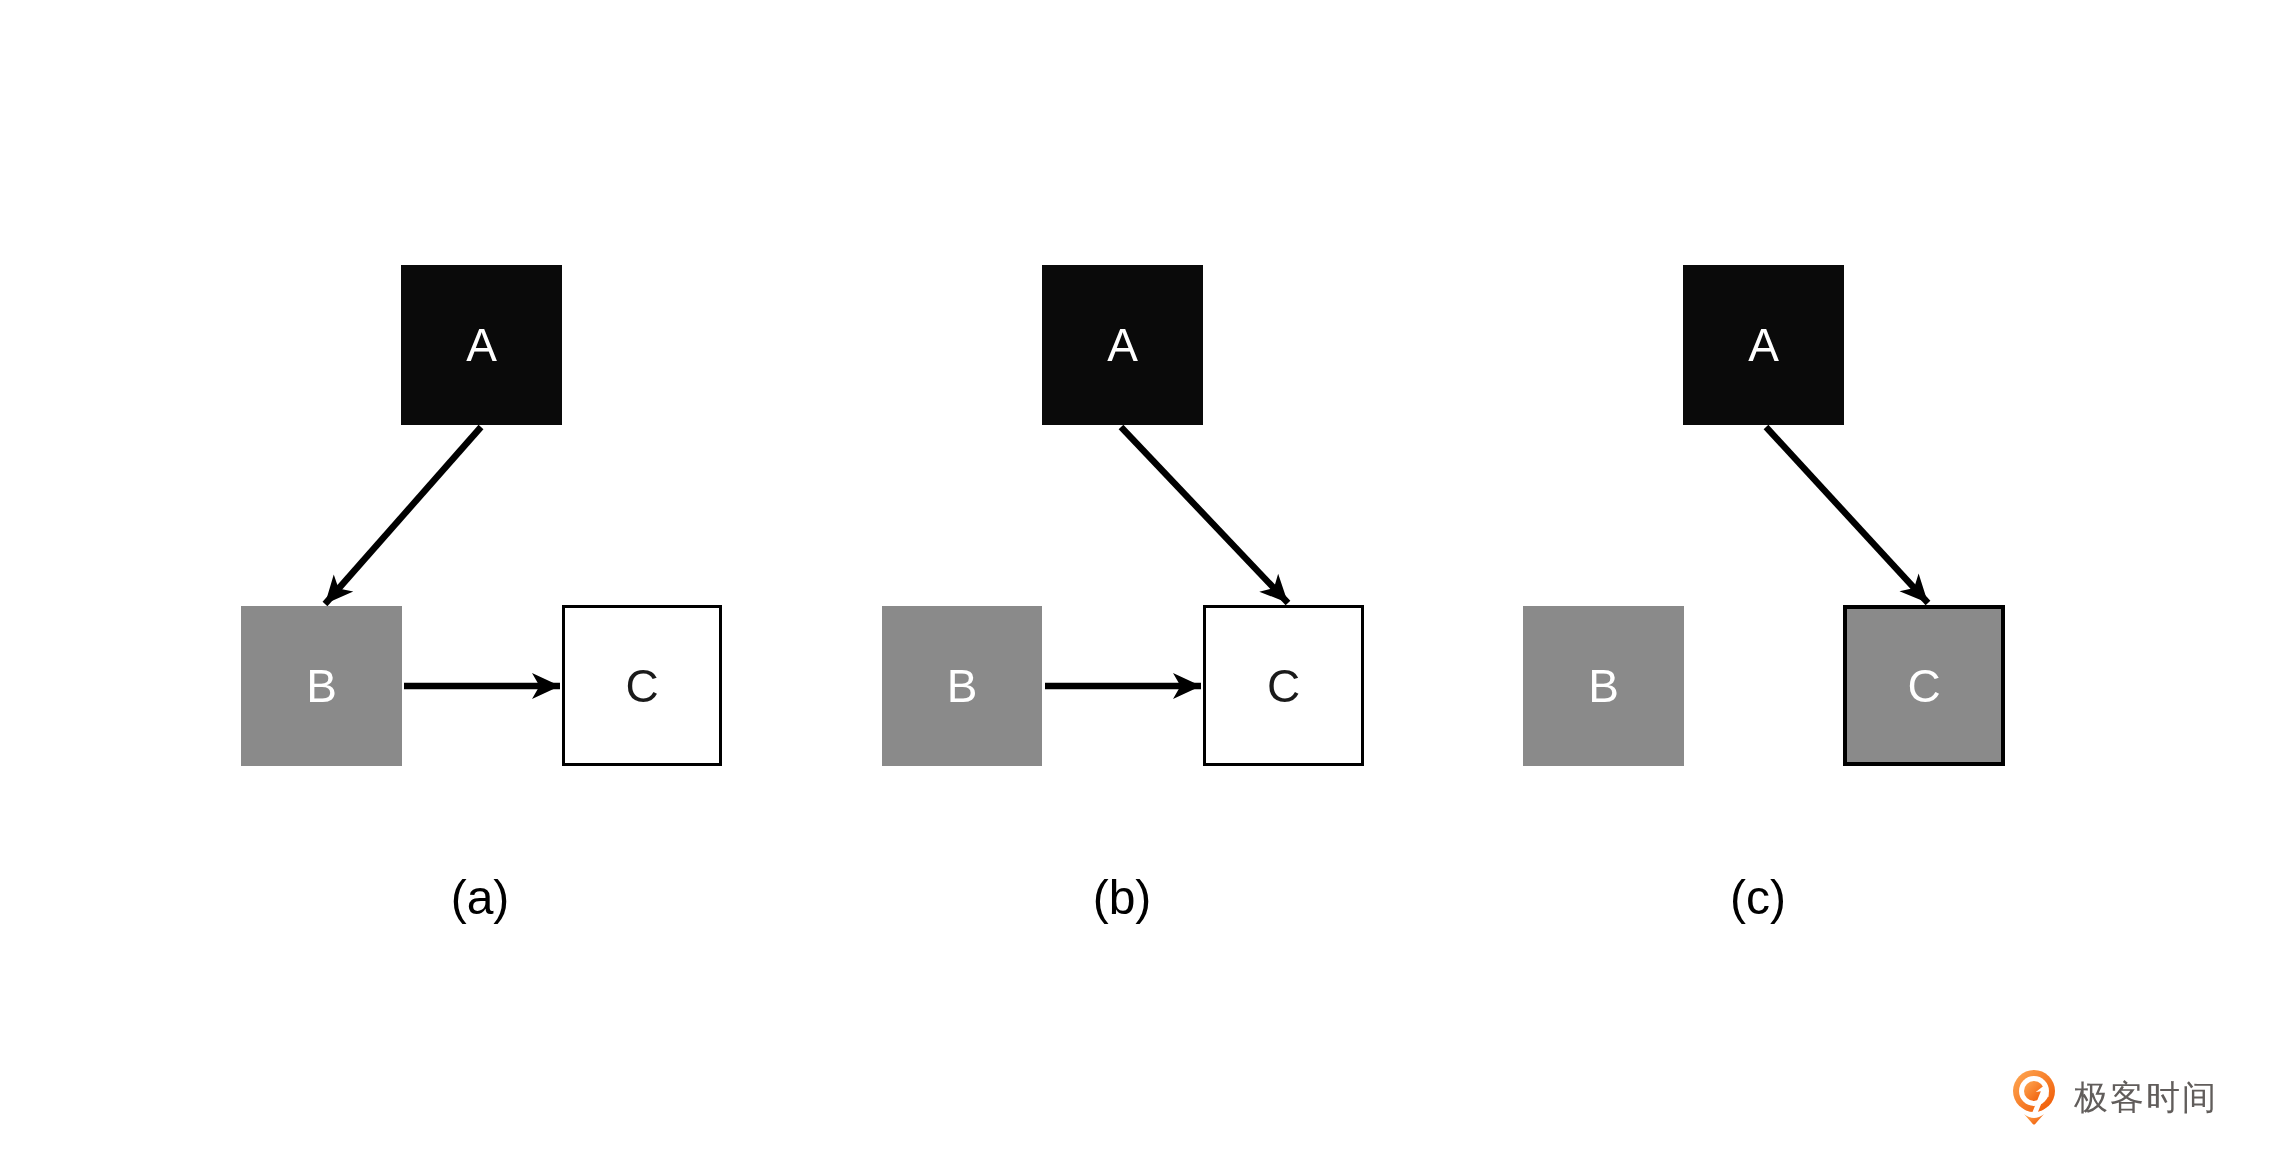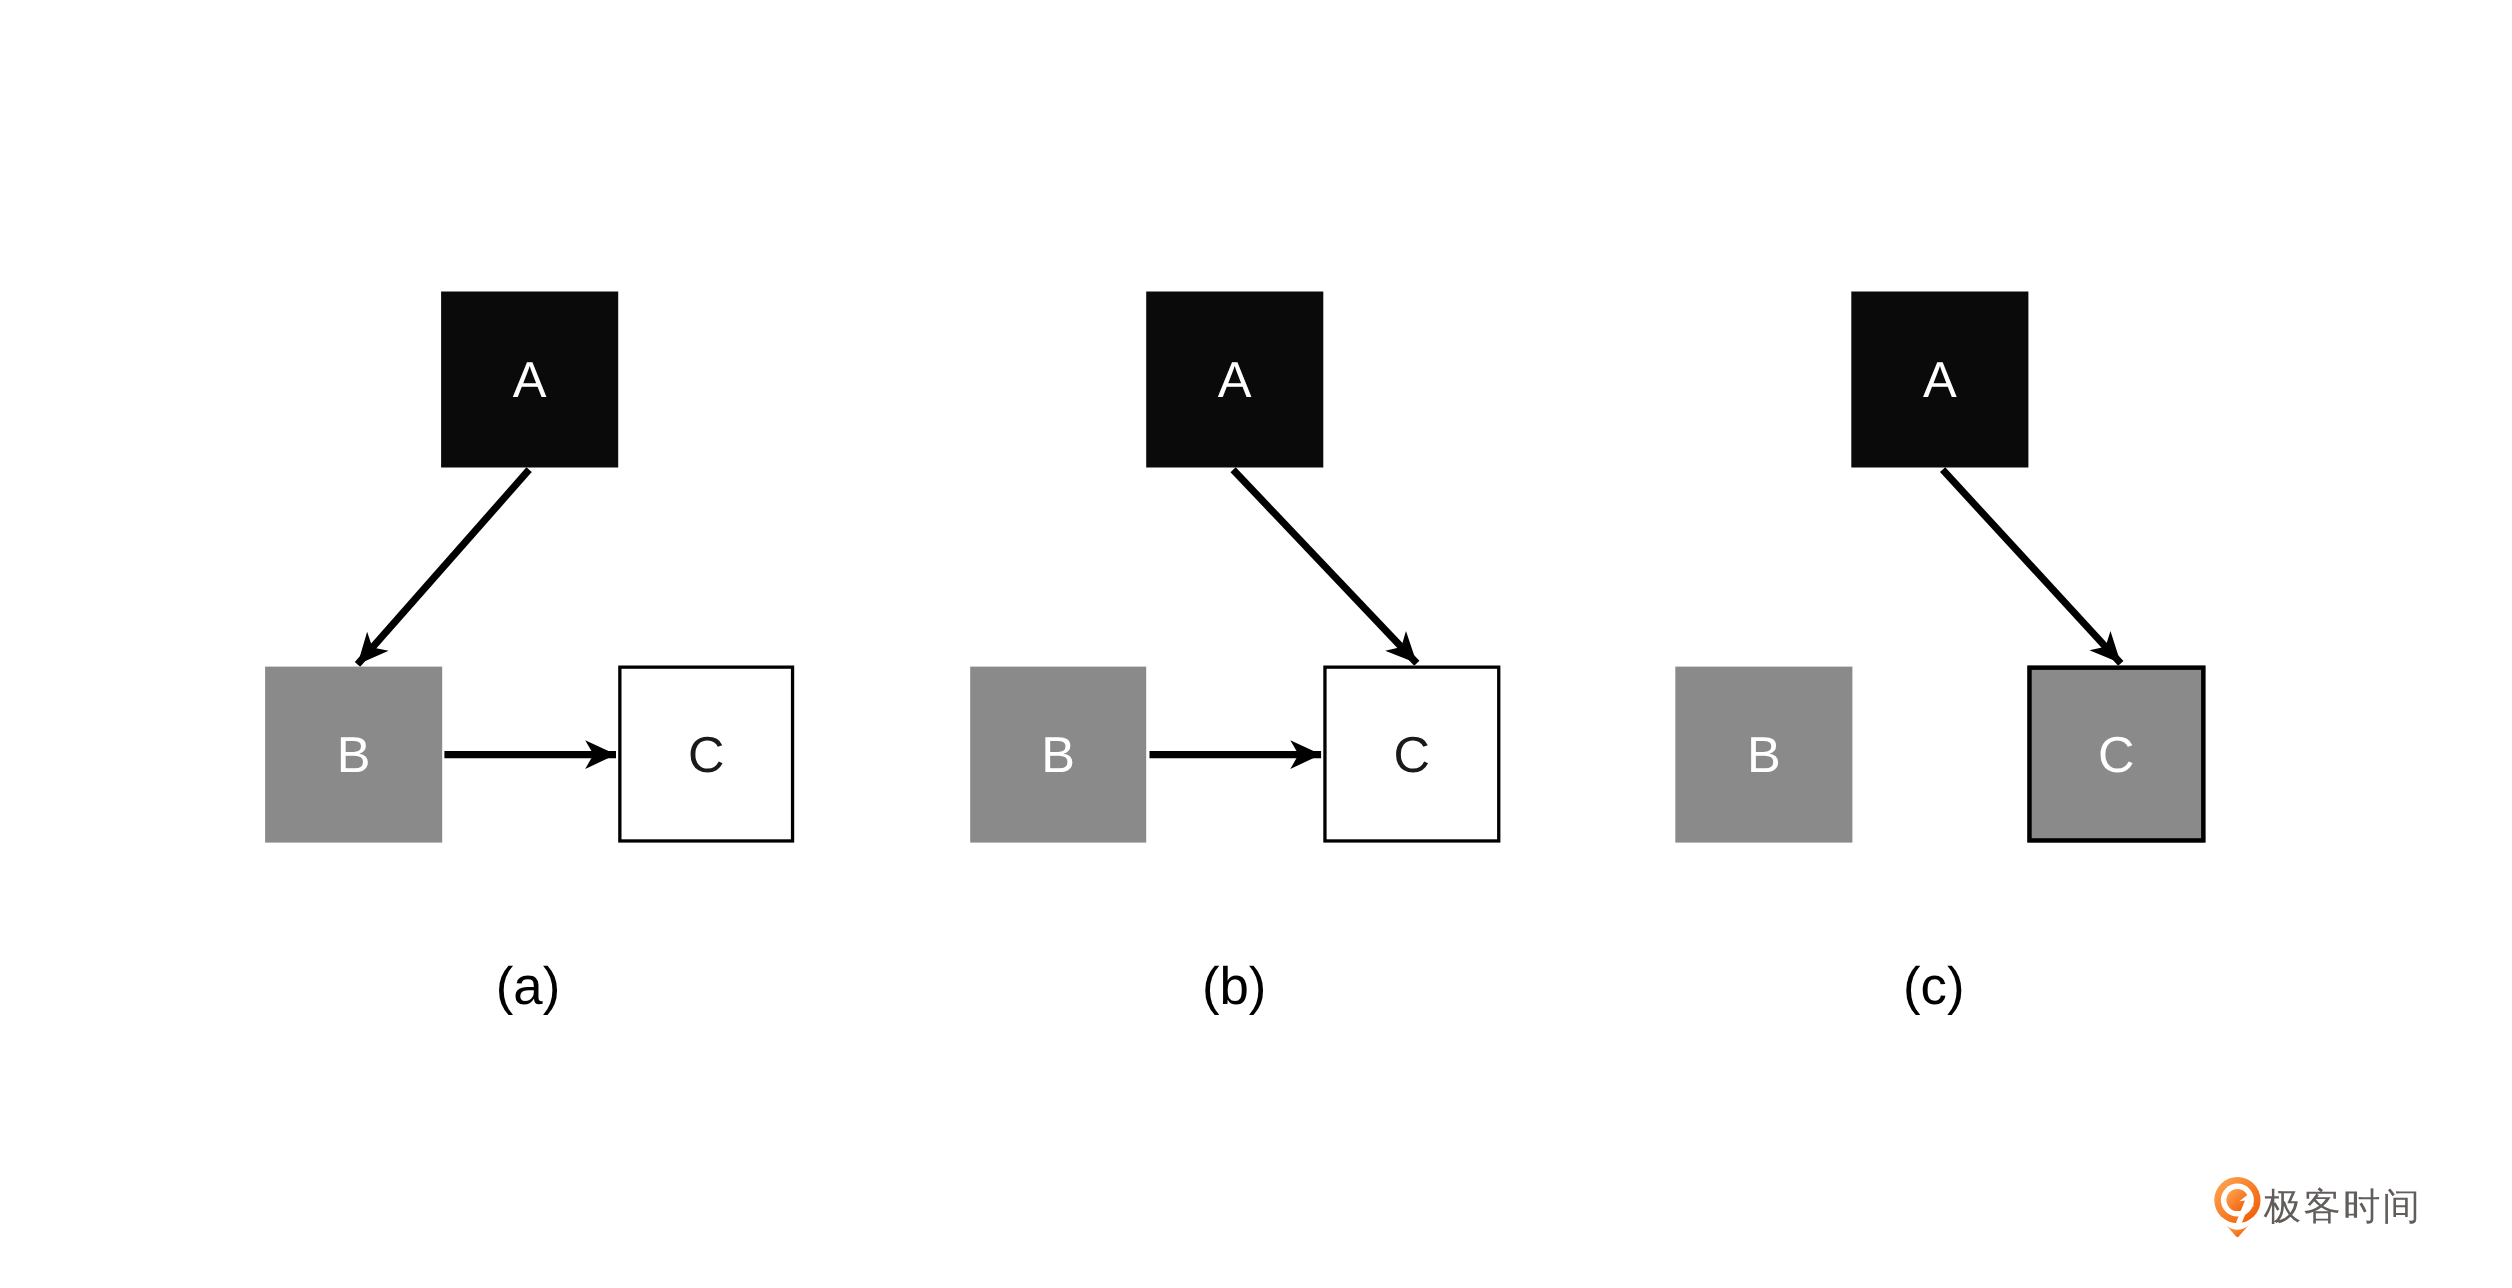--- a/index.html
+++ b/index.html
@@ -16,21 +16,21 @@
   .gray{background:#8a8a8a;}
   .outlined-white{background:#ffffff;border:3px solid #000000;color:#1a1a1a;}
   .outlined-gray{background:#8a8a8a;border:4px solid #000000;color:#ffffff;}
   .caption{
     position:absolute;width:150px;text-align:center;
     font-size:48px;color:#000000;line-height:1.15;
   }
   .edge{stroke:#000000;stroke-width:6.5;}
   .logo{
     position:absolute;left:2012px;top:1068px;height:58px;
-    display:flex;align-items:center;gap:2px;
+    display:flex;align-items:center;gap:18px;
   }
   .logo-text{
     font-size:34px;color:#615d5b;font-weight:500;letter-spacing:2px;
     line-height:1;
   }
 </style>
 </head>
 <body>
 
 <div class="page">

